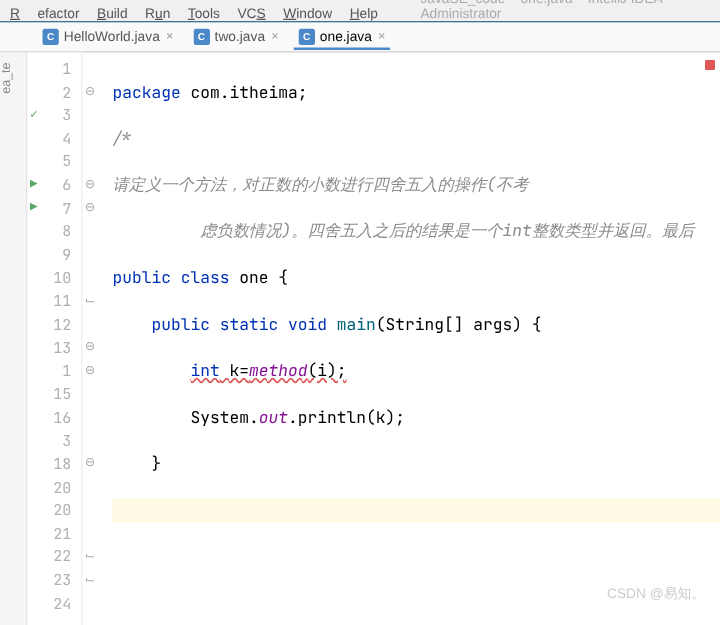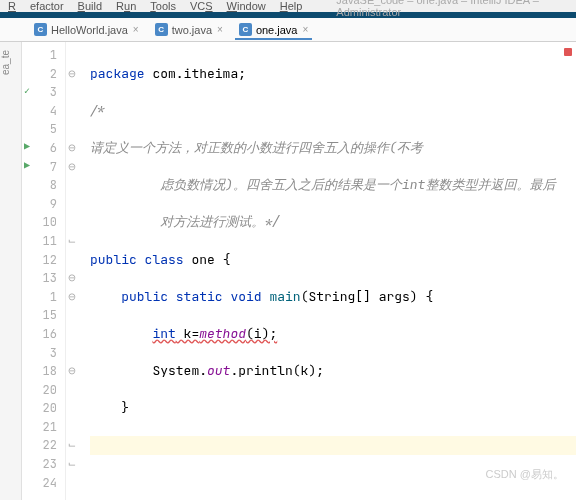--- a/index.html
+++ b/index.html
@@ -10,25 +10,25 @@
     color: #000;
     width: 576px;
     height: 500px;
     overflow: hidden;
     position: relative;
   }
   .title-bar {
     height: 18px;
     background: #f0f0f0;
     display: flex;
-    align-items: center;
+    align-items: flex-end;
     padding: 0 8px;
     font-size: 11px;
     color: #888;
-    border-bottom: 6px solid #0c4a6e;
+    border-bottom: 1px solid #0c4a6e;
   }
   .title-left { flex:0 0 auto; display:flex;}
   .title-left span { margin-right: 14px; color: #555; cursor:pointer;}
   .title-left span u { text-decoration: underline; }
   .title-window { flex:1; text-align:left; padding-left:20px; color:#aaa; font-size:11px;}
   .tab-bar {
     height: 24px;
     display: flex;
     align-items: center;
     padding-left: 26px;
@@ -215,21 +215,20 @@
         <div class="f">⌙</div>
         <div class="f">⌙</div>
         <div class="f"></div>
     </div>
 
     <div class="code-area">
 <div class="row"><span class="kw">package</span><span> com.itheima;</span></div>
 <div class="row"><span class="cmt">/*</span></div>
 <div class="row"><span class="cmt">请定义一个方法，对正数的小数进行四舍五入的操作(不考</span></div>
 <div class="row"><span class="cmt">         虑负数情况)。四舍五入之后的结果是一个int整数类型并返回。最后</span></div>
-<div class="row"><span class="cmt">         对方法进行测试。*/</span></div>
 <div class="row"><span class="kw">public class</span><span class="cls"> one </span><span>{</span></div>
 <div class="row">    <span class="kw">public static </span><span class="kw">void</span><span class="method"> main</span><span>(String[] args) {</span></div>
 <div class="row">        <span class="err"><span class="kw">int</span> k=<span class="static-m">method</span>(i);</span></div>
 <div class="row">        <span>System.</span><span class="static-m">out</span><span>.println(k);</span></div>
 <div class="row">    <span>}</span></div>
 <div class="row hl"><span></span></div>
 
 
 
 

